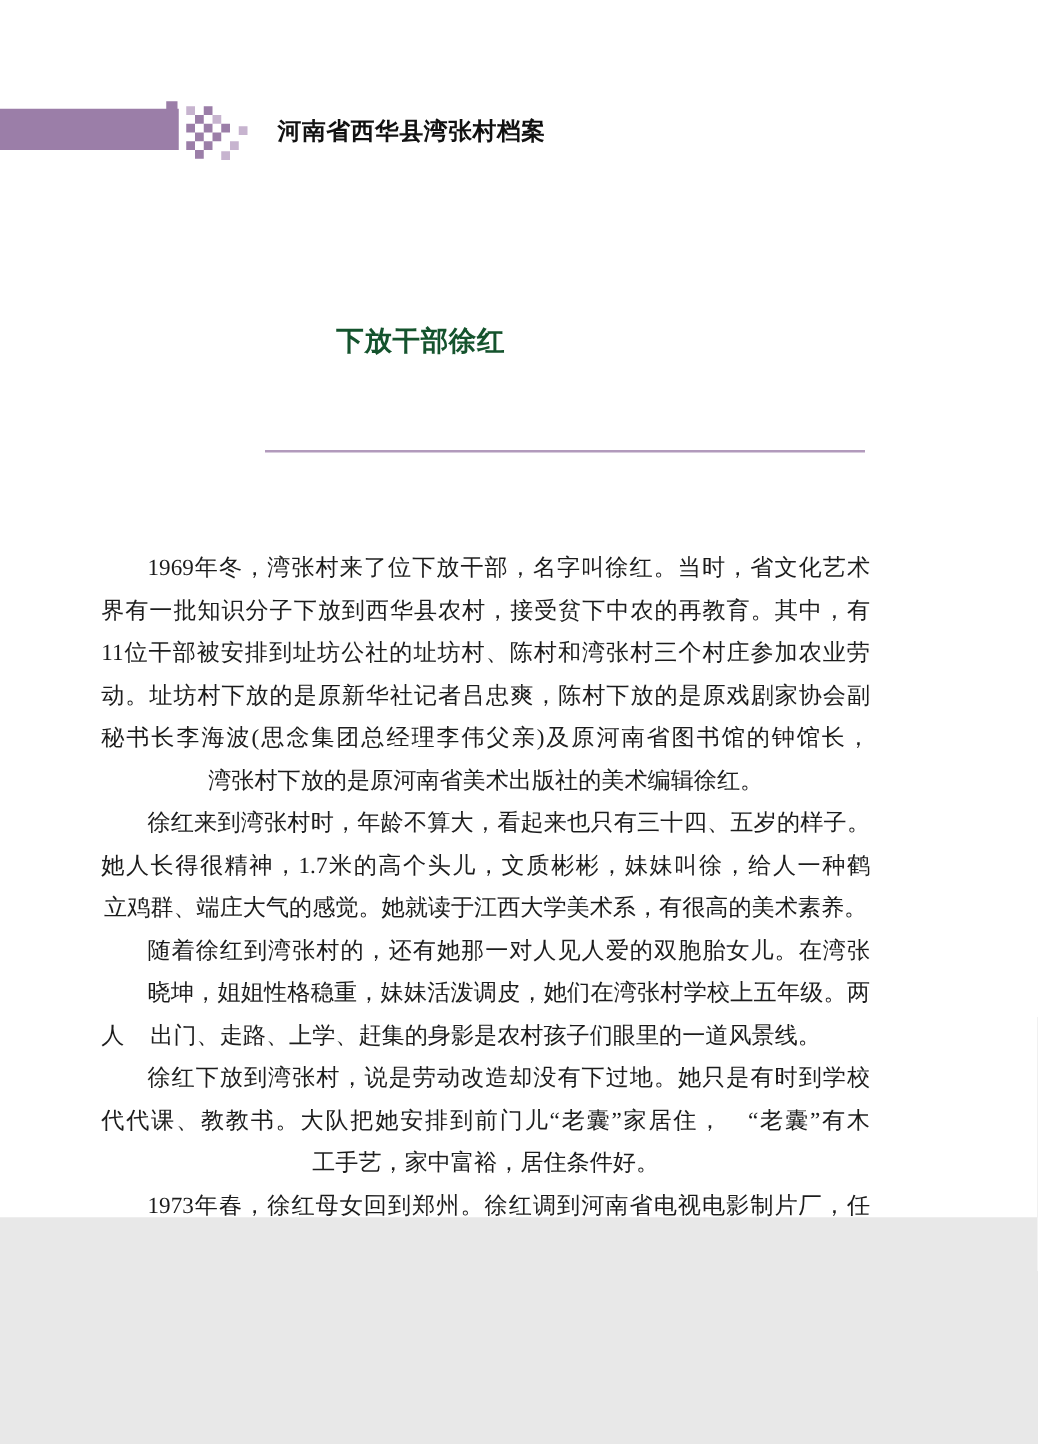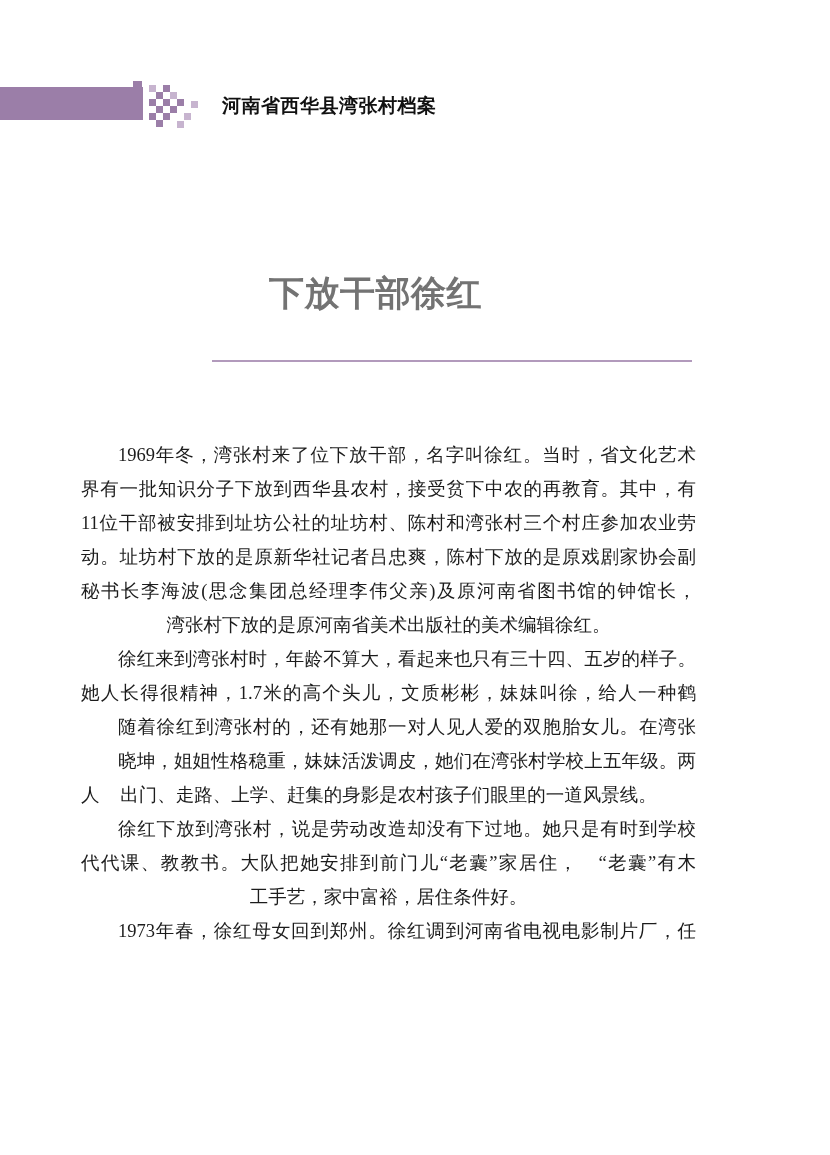--- a/index.html
+++ b/index.html
@@ -4,21 +4,21 @@
 <style>
   html,body { margin:0; padding:0; background:#e8e8e8; }
   :root {
     --accent:#9b7ea8;
     --accent-light:#c7b4cf;
     --rule:#b29abc;
     --ink:#1c1c1c;
   }
   .page {
     position:relative;
-    width:830px; height:1155px;
+    width:830px; height:974px;
     margin:0 auto;
     background:#ffffff;
     overflow:hidden;
     font-family:"Liberation Serif", serif;
     color:var(--ink);
   }
   .header-deco {
     position:absolute; left:0; top:80px;
     width:210px; height:60px;
   }
@@ -29,27 +29,27 @@
     position:absolute; left:222px; top:93px;
     font-family:"Liberation Sans", sans-serif;
     font-weight:700;
     font-size:19px;
     line-height:26px;
     letter-spacing:0.5px;
     color:#111;
     white-space:nowrap;
   }
   .chapter-title {
-    position:absolute; left:269px; top:276px;
+    position:absolute; left:269px; top:255px;
     margin:0;
-    font-size:35px;
+    font-size:22px;
     line-height:36px;
     font-weight:700;
     letter-spacing:0.5px;
-    color:#737373;
+    color:#14532d;
     white-space:nowrap;
   }
   .title-rule {
     position:absolute; left:212px; top:360px;
     width:480px; height:2px;
     background:var(--rule);
   }
   .body-text {
     position:absolute; left:81px; top:438px;
     width:615px;
@@ -105,20 +105,21 @@
         <div class="line fill">1969年冬，湾张村来了位下放干部，名字叫徐红。当时，省文化艺术</div>
         <div class="line fill">界有一批知识分子下放到西华县农村，接受贫下中农的再教育。其中，有</div>
         <div class="line fill">11位干部被安排到址坊公社的址坊村、陈村和湾张村三个村庄参加农业劳</div>
         <div class="line fill">动。址坊村下放的是原新华社记者吕忠爽，陈村下放的是原戏剧家协会副</div>
         <div class="line fill">秘书长李海波(思念集团总经理李伟父亲)及原河南省图书馆的钟馆长，</div>
         <div class="line">湾张村下放的是原河南省美术出版社的美术编辑徐红。</div>
       </div>
       <div class="para">
         <div class="line fill">徐红来到湾张村时，年龄不算大，看起来也只有三十四、五岁的样子。</div>
         <div class="line fill">她人长得很精神，1.7米的高个头儿，文质彬彬，妹妹叫徐，给人一种鹤</div>
+        <div class="line">立鸡群、端庄大气的感觉。她就读于江西大学美术系，有很高的美术素养。</div>
       </div>
       <div class="para">
         <div class="line fill">随着徐红到湾张村的，还有她那一对人见人爱的双胞胎女儿。在湾张</div>
       </div>
       <div class="para">
         <div class="line fill">晓坤，姐姐性格稳重，妹妹活泼调皮，她们在湾张村学校上五年级。两人</div>
         <div class="line">出门、走路、上学、赶集的身影是农村孩子们眼里的一道风景线。</div>
       </div>
       <div class="para">
         <div class="line fill">徐红下放到湾张村，说是劳动改造却没有下过地。她只是有时到学校</div>

